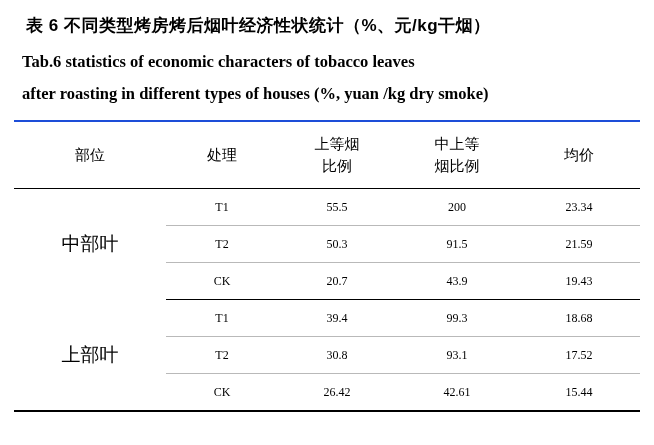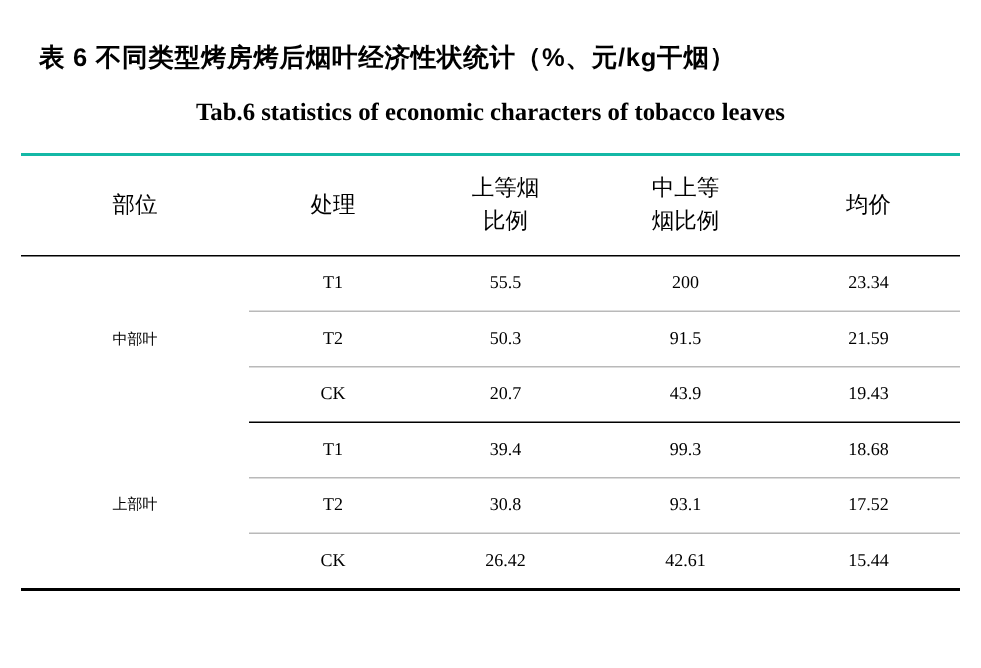--- a/index.html
+++ b/index.html
@@ -19,29 +19,28 @@
     height: 445px;
     position: relative;
     box-sizing: border-box;
     padding: 0 14px;
   }
   .title-cn {
     font-family: "Liberation Sans", sans-serif;
     font-size: 17px;
     font-weight: 600;
     letter-spacing: 0.5px;
-    padding-top: 27px;
+    padding-top: 14px;
     padding-left: 12px;
     white-space: nowrap;
   }
   .title-en {
     font-family: "Liberation Serif", serif;
     font-size: 16.5px;
     font-weight: bold;
-    text-align: center;
     line-height: 1.55;
     margin-top: 12px;
     padding: 0 8px;
   }
   .title-en .line2 {
     display: block;
     margin-top: 6px;
   }
   table.data {
     margin-top: 14px;
@@ -57,40 +56,40 @@
   table.data col.c4 { width: 122px; }
 
   table.data td {
     text-align: center;
     vertical-align: middle;
     padding: 0;
     border: none;
   }
   
   table.data {
-    border-top: 2px solid #14b8a6;
+    border-top: 2px solid #1d4ed8;
     border-bottom: 2px solid #000;
   }
   tr.header-row td {
     height: 66px;
     border-bottom: 1.5px solid #000;
     font-size: 15px;
     line-height: 1.45;
   }
   tr.header-row td .hdr-two {
     display: block;
   }
   tr.body-row td {
     height: 36px;
     font-family: "Liberation Serif", serif;
     font-size: 12px;
   }
   tr.body-row td.cn {
     font-family: "Liberation Sans", sans-serif;
-    font-size: 10px;
+    font-size: 19px;
   }
   tr.body-row td.sep-light {
     border-bottom: 1px solid #b9b9b9;
   }
   tr.group-end td {
     border-bottom: 1px solid #000;
   }
   tr.last-row td {
     border-bottom: none;
   }
@@ -101,20 +100,21 @@
 </style>
 </head>
 <body>
 
 <div class="page">
 
   <div class="title-cn">表 6   不同类型烤房烤后烟叶经济性状统计（%、元/kg干烟）</div>
 
   <div class="title-en">
     <span class="line1">Tab.6 statistics of economic characters of tobacco leaves</span>
+    <span class="line2">after roasting in different types of houses (%, yuan /kg dry smoke)</span>
   </div>
 
   <table class="data">
     <colgroup>
       <col class="c0">
         <col class="c1">
         <col class="c2">
         <col class="c3">
         <col class="c4">
     </colgroup>

